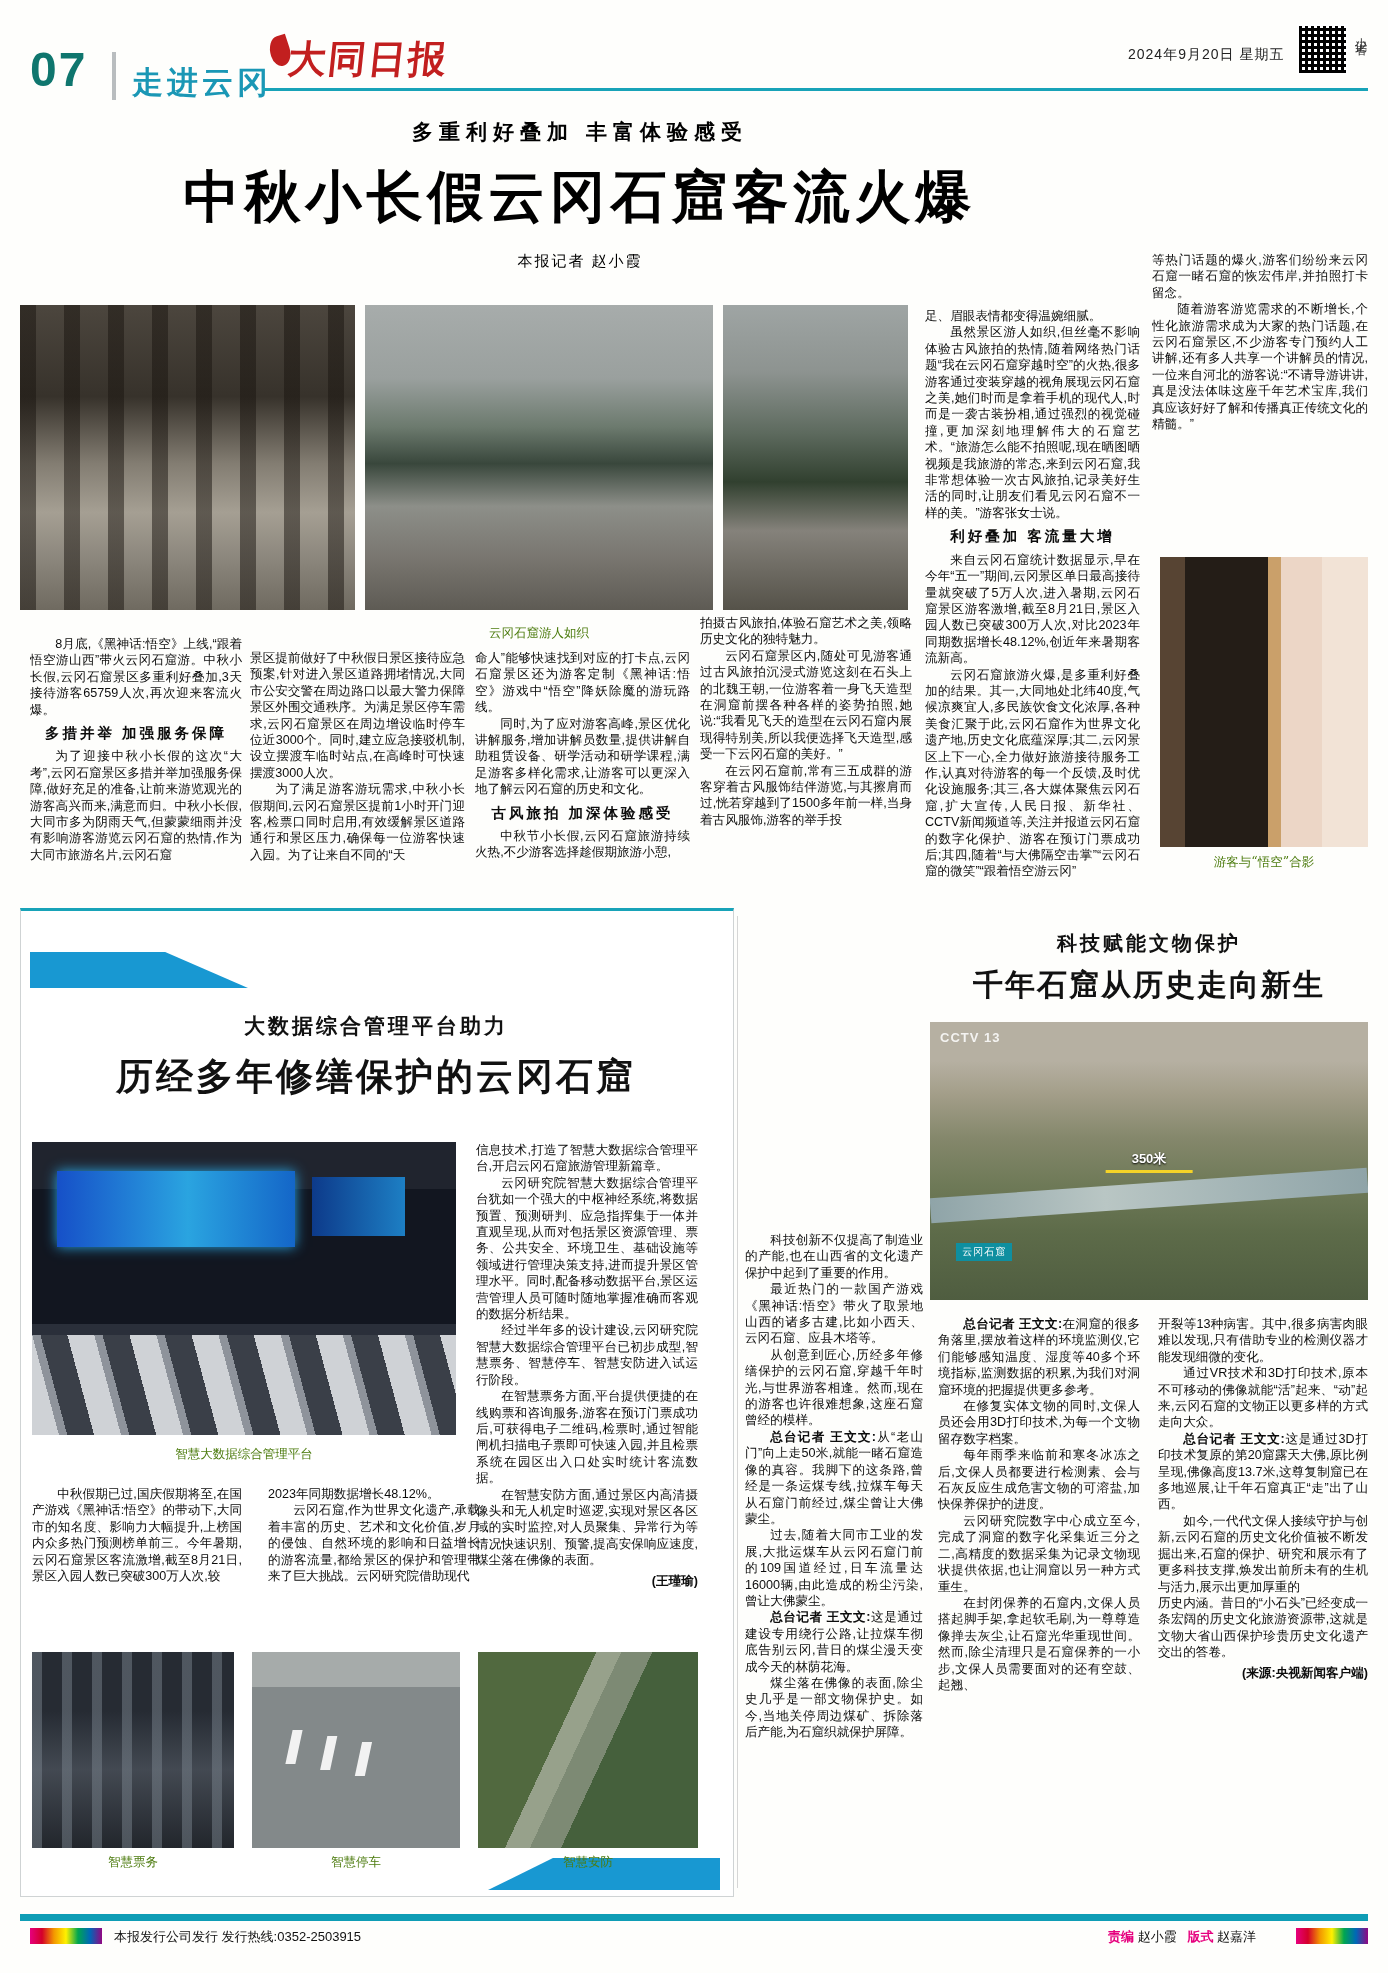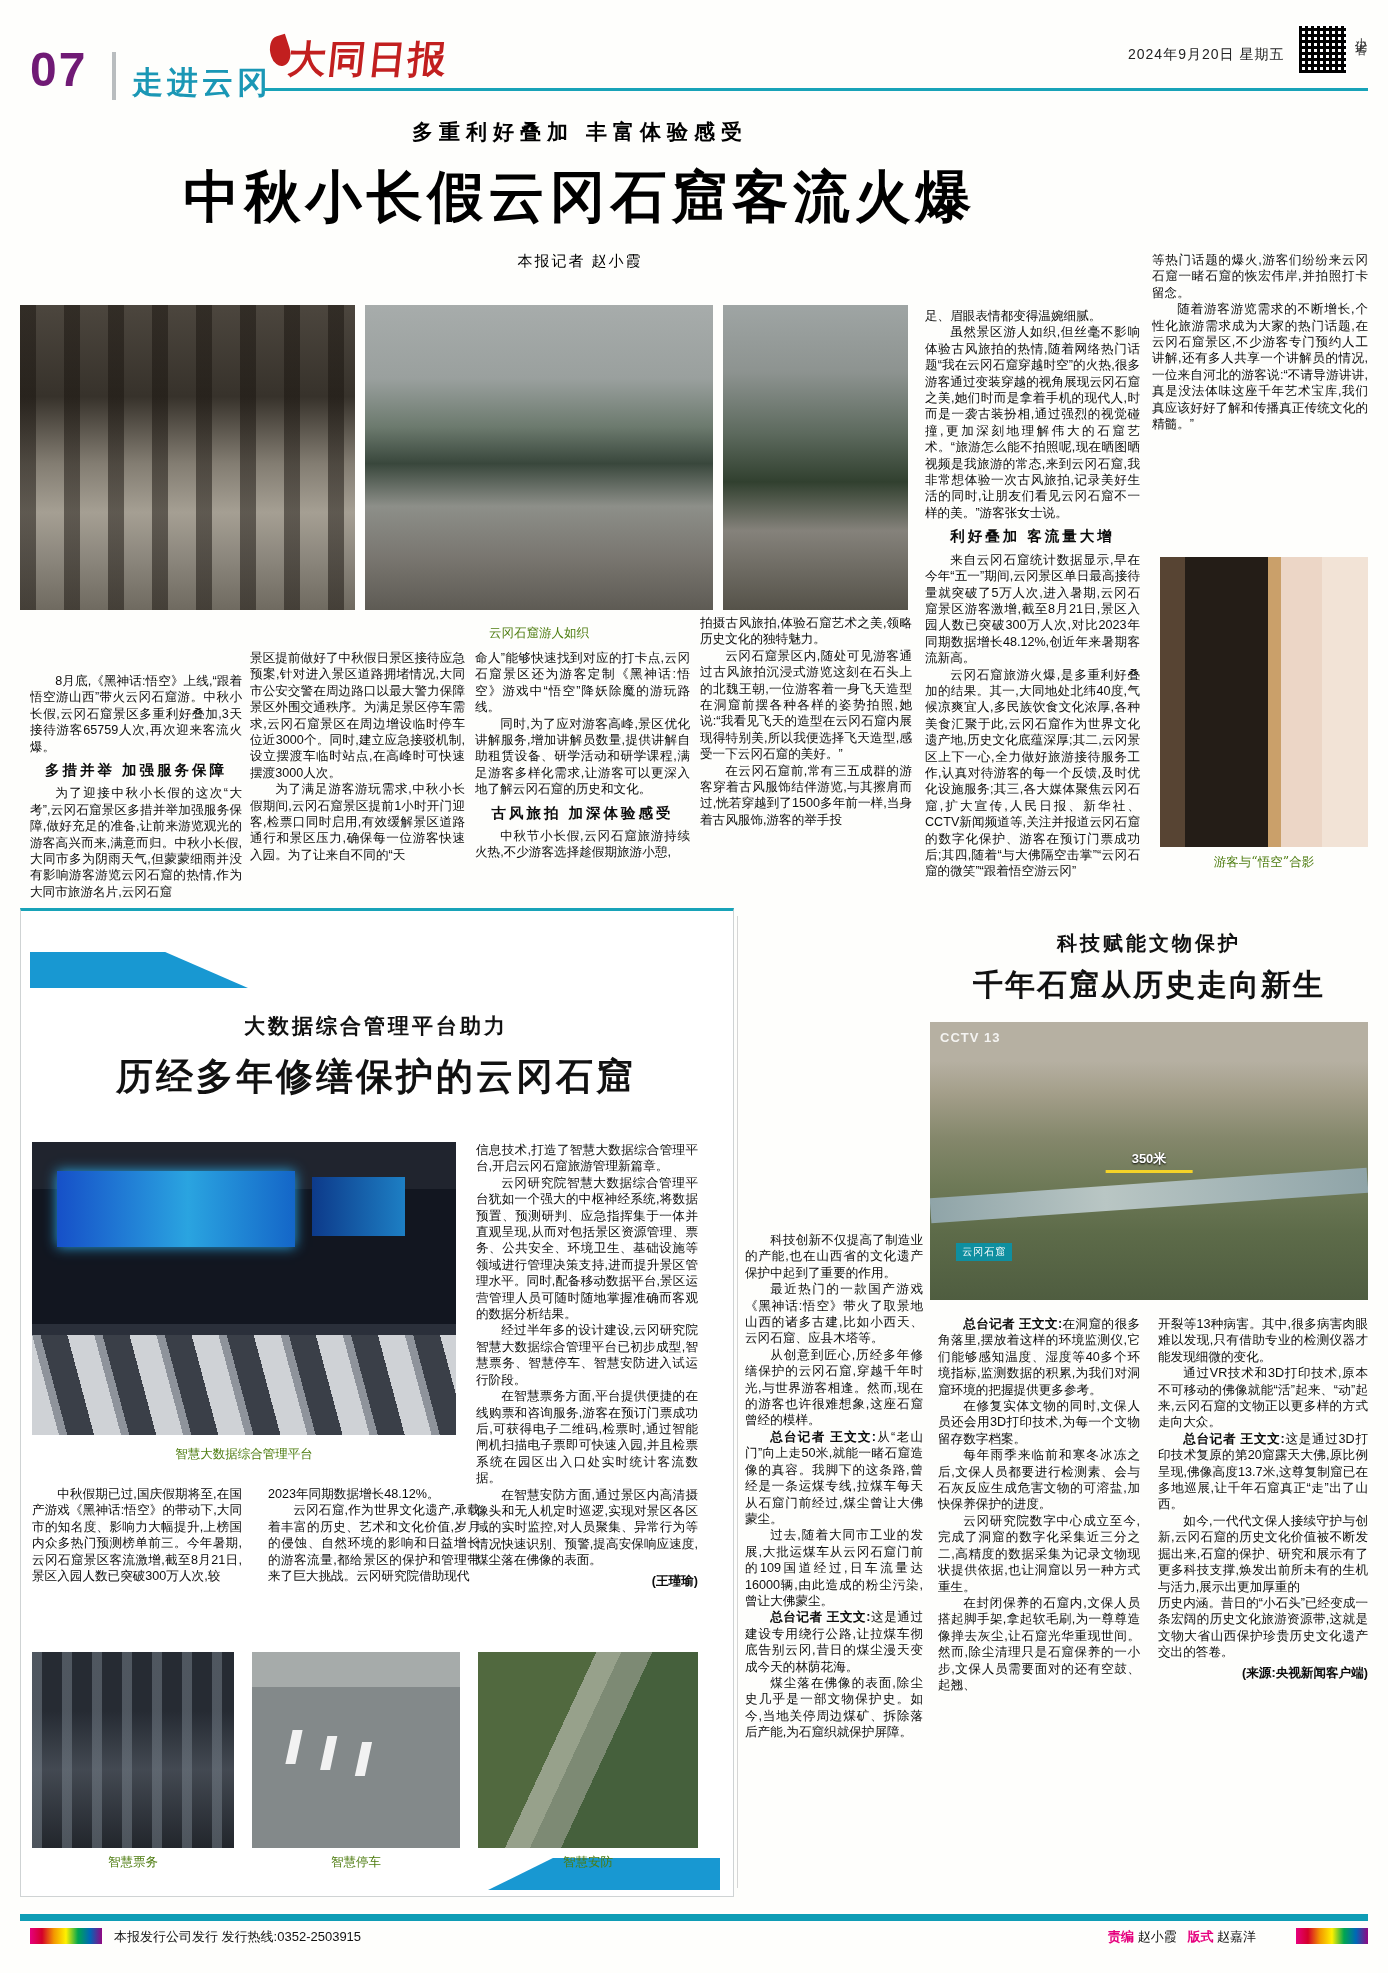--- a/index.html
+++ b/index.html
@@ -1,20 +1,20 @@
 <!DOCTYPE html>
 <html><head>
 <meta charset="utf-8">
 <style>
   html,body{margin:0;padding:0;}
   body{width:1388px;height:1973px;position:relative;background:#fefefc;
        font-family:"Liberation Sans","DejaVu Sans",sans-serif;color:#111;overflow:hidden;}
   .abs{position:absolute;}
   
-  .pagenum{left:30px;top:42px;font-size:48px;font-weight:bold;color:#701a75;letter-spacing:2px;}
+  .pagenum{left:30px;top:42px;font-size:48px;font-weight:bold;color:#0f766e;letter-spacing:2px;}
   .hdr-bar{left:112px;top:52px;width:4px;height:48px;background:#b9bdbf;}
   .section-name{left:132px;top:62px;font-size:31px;font-weight:bold;color:#1a97b5;letter-spacing:4px;}
   .masthead{left:288px;top:34px;font-size:38px;font-weight:bold;color:#c21f1f;
             font-family:"DejaVu Serif","Liberation Serif",serif;transform:skewX(-6deg);letter-spacing:2px;}
   .flame{left:270px;top:36px;width:20px;height:30px;background:#c21f1f;border-radius:60% 0 55% 45%;transform:rotate(-18deg);}
   .hdr-rule{left:262px;top:88px;width:1106px;height:3px;background:#18a3b8;}
   .date-line{left:1128px;top:46px;font-size:14px;color:#222;letter-spacing:1px;}
   .qr{left:1299px;top:26px;width:47px;height:47px;
       background:repeating-linear-gradient(0deg,#000 0 3px,transparent 3px 6px),
                  repeating-linear-gradient(90deg,#000 0 3px,#fff 3px 6px);outline:2px solid #fff;}
@@ -101,21 +101,21 @@
   <div class="a1-kicker">多重利好叠加  丰富体验感受</div>
   <div class="a1-headline">中秋小长假云冈石窟客流火爆</div>
   <div class="a1-byline">本报记者 赵小霞</div>
 </div>
 
 <div class="ph ph-temple" style="left:20px;top:305px;width:335px;height:305px;"></div>
 <div class="ph ph-gate" style="left:365px;top:305px;width:348px;height:305px;"></div>
 <div class="ph ph-gate2" style="left:723px;top:305px;width:185px;height:305px;"></div>
 <div class="caption" style="left:365px;top:625px;width:348px;">云冈石窟游人如织</div>
 
-<div class="col" style="left:30px;top:673px;width:212px;height:243px;">
+<div class="col" style="left:30px;top:636px;width:212px;height:243px;">
     <p class="para">8月底,《黑神话:悟空》上线,“跟着悟空游山西”带火云冈石窟游。中秋小长假,云冈石窟景区多重利好叠加,3天接待游客65759人次,再次迎来客流火爆。</p>
     <div class="subhead">多措并举 加强服务保障</div>
     <p class="para">为了迎接中秋小长假的这次“大考”,云冈石窟景区多措并举加强服务保障,做好充足的准备,让前来游览观光的游客高兴而来,满意而归。中秋小长假,大同市多为阴雨天气,但蒙蒙细雨并没有影响游客游览云冈石窟的热情,作为大同市旅游名片,云冈石窟</p>
   </div>
 <div class="col" style="left:250px;top:650px;width:215px;height:243px;">
     <p class="para cont">景区提前做好了中秋假日景区接待应急预案,针对进入景区道路拥堵情况,大同市公安交警在周边路口以最大警力保障景区外围交通秩序。为满足景区停车需求,云冈石窟景区在周边增设临时停车位近3000个。同时,建立应急接驳机制,设立摆渡车临时站点,在高峰时可快速摆渡3000人次。</p>
     <p class="para">为了满足游客游玩需求,中秋小长假期间,云冈石窟景区提前1小时开门迎客,检票口同时启用,有效缓解景区道路通行和景区压力,确保每一位游客快速入园。为了让来自不同的“天</p>
   </div>
 <div class="col" style="left:475px;top:650px;width:215px;height:243px;">
     <p class="para cont">命人”能够快速找到对应的打卡点,云冈石窟景区还为游客定制《黑神话:悟空》游戏中“悟空”降妖除魔的游玩路线。</p>

